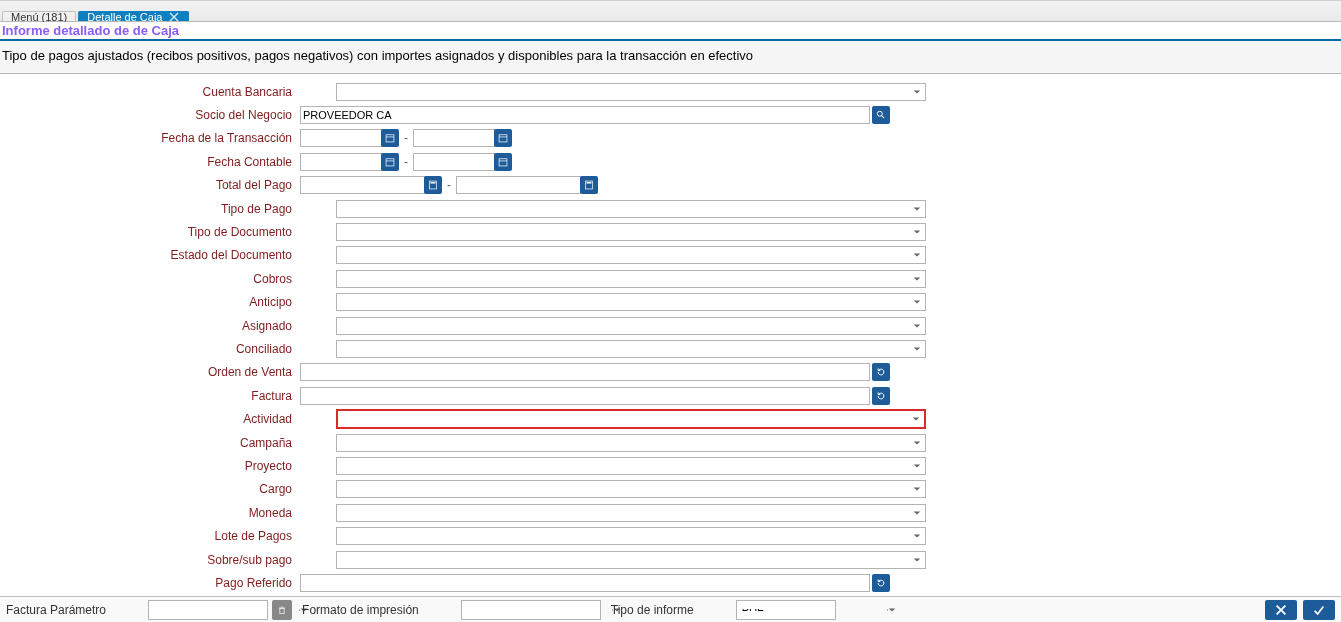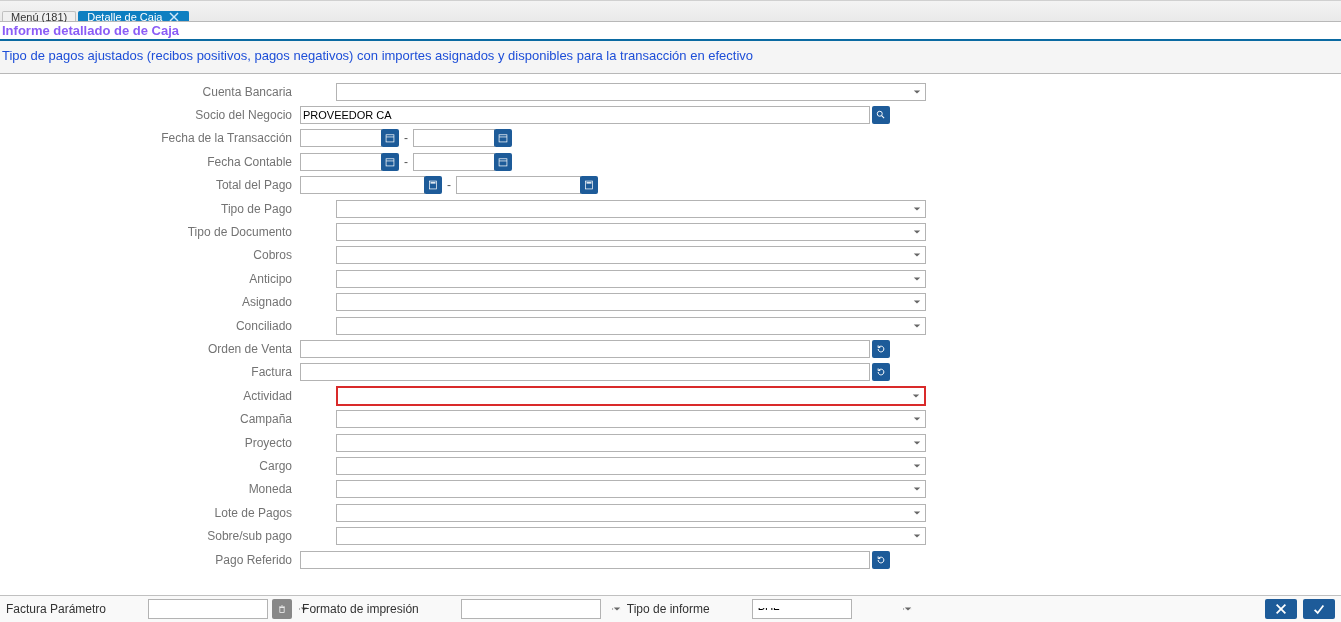--- a/index.html
+++ b/index.html
@@ -9,28 +9,28 @@
   
   .tabs-bar { height: 22px; background: linear-gradient(#f3f3f3,#e9e9e9); border-top:1px solid #d0d0d0; border-bottom:1px solid #b8b8b8; display:flex; align-items:stretch; padding-left:2px; }
   .tab { display:flex; align-items:center; padding:0 8px; font-size:11px; border:1px solid #c0c0c0; border-bottom:none; background:#f0f0f0; margin-right:2px; margin-top:10px; border-top-left-radius:2px; border-top-right-radius:2px; cursor:pointer; }
   .tab.active { background:#0e7fc1; color:#fff; border-color:#0e7fc1; }
   .tab .tab-close { margin-left:6px; display:inline-flex; align-items:center; justify-content:center; width:12px; height:12px; }
   .tab .tab-close svg { width:10px; height:10px; }
 
   
   .title-bar { border-bottom: 2px solid #0b6aa2; background:#fff; padding:1px 4px 1px 2px; }
   .title-bar h1 { font-size:13px; font-weight:bold; color:#8b5cf6; }
-  .subtitle { padding: 7px 2px 10px 2px; font-size:13px; color:#1d4ed8; background:#f5f5f5; }
+  .subtitle { padding: 7px 2px 10px 2px; font-size:13px; color:#000000; background:#f5f5f5; }
 
   
   .main-wrap { flex:1 1 auto; position:relative; border-top:1px solid #b8b8b8; background:#fff; display:flex; overflow:hidden; }
   .form-scroll { flex:1 1 auto; overflow-y:scroll; padding:6px 0 30px 0; }
 
   .form-row { display:flex; align-items:center; height:23.4px; }
-  .form-label { width: 300px; text-align:right; padding-right:8px; font-size:12px; color:#737373; }
+  .form-label { width: 300px; text-align:right; padding-right:8px; font-size:12px; color:#7f1d1d; }
   .form-control { display:flex; align-items:center; }
 
   .input, .select-box { height:18px; border:1px solid #b3b3b3; background:#fff; font-size:11px; padding:8px 2px; }
   .select-box { display:flex; align-items:stretch;margin-left:36px; }
   .select-input { border:none; flex:1; height:100%; outline:none; font-size:11px; padding:0 3px; background:transparent; }
   .select-btn { width:14px; border-left:1px solid #b3b3b3; display:flex; align-items:center; justify-content:center; background:#f3f3f3; cursor:pointer; }
   .select-btn svg { width:8px; height:8px; fill:#666; }
   .icon-btn { width:18px; height:18px; display:inline-flex; align-items:center; justify-content:center; background:#1d5b99; border-radius:2px; cursor:pointer; }
   .icon-btn.grey { background:#888; }
   .icon-btn svg { width:10px; height:10px; fill:#fff; }
@@ -192,20 +192,33 @@
             <input class="select-input" value="" style="">
             <div class="select-btn">
               <svg viewBox="0 0 10 10">
                 <path d="M1 3 L5 7 L9 3 Z"></path>
               </svg>
             </div>
           </div>
         </div>
       </div>
 
+    <div class="form-row">
+        <div class="form-label">Estado del Documento</div>
+        <div class="form-control">
+          <div class="select-box wide">
+            <input class="select-input" value="" style="">
+            <div class="select-btn">
+              <svg viewBox="0 0 10 10">
+                <path d="M1 3 L5 7 L9 3 Z"></path>
+              </svg>
+            </div>
+          </div>
+        </div>
+      </div>
 
     <div class="form-row">
         <div class="form-label">Cobros</div>
         <div class="form-control">
           <div class="select-box wide">
             <input class="select-input" value="" style="">
             <div class="select-btn">
               <svg viewBox="0 0 10 10">
                 <path d="M1 3 L5 7 L9 3 Z"></path>
               </svg>
@@ -425,21 +438,21 @@
   <span class="footer-label" style="margin-left:6px">Formato de impresión</span>
   <div class="select-box" style="width:140px">
     <input class="select-input" value="" style="">
     <div class="select-btn">
         <svg viewBox="0 0 10 10">
           <path d="M1 3 L5 7 L9 3 Z"></path>
         </svg>
       </div>
   </div>
 
-  <span class="footer-label" style="margin-left:22px">Tipo de informe</span>
+  <span class="footer-label" style="margin-left:6px">Tipo de informe</span>
   <div class="select-box" style="width:100px">
     <input class="select-input" value="PDF" style="">
     <div class="select-btn">
         <svg viewBox="0 0 10 10">
           <path d="M1 3 L5 7 L9 3 Z"></path>
         </svg>
       </div>
   </div>
 
   <div class="footer-right">

